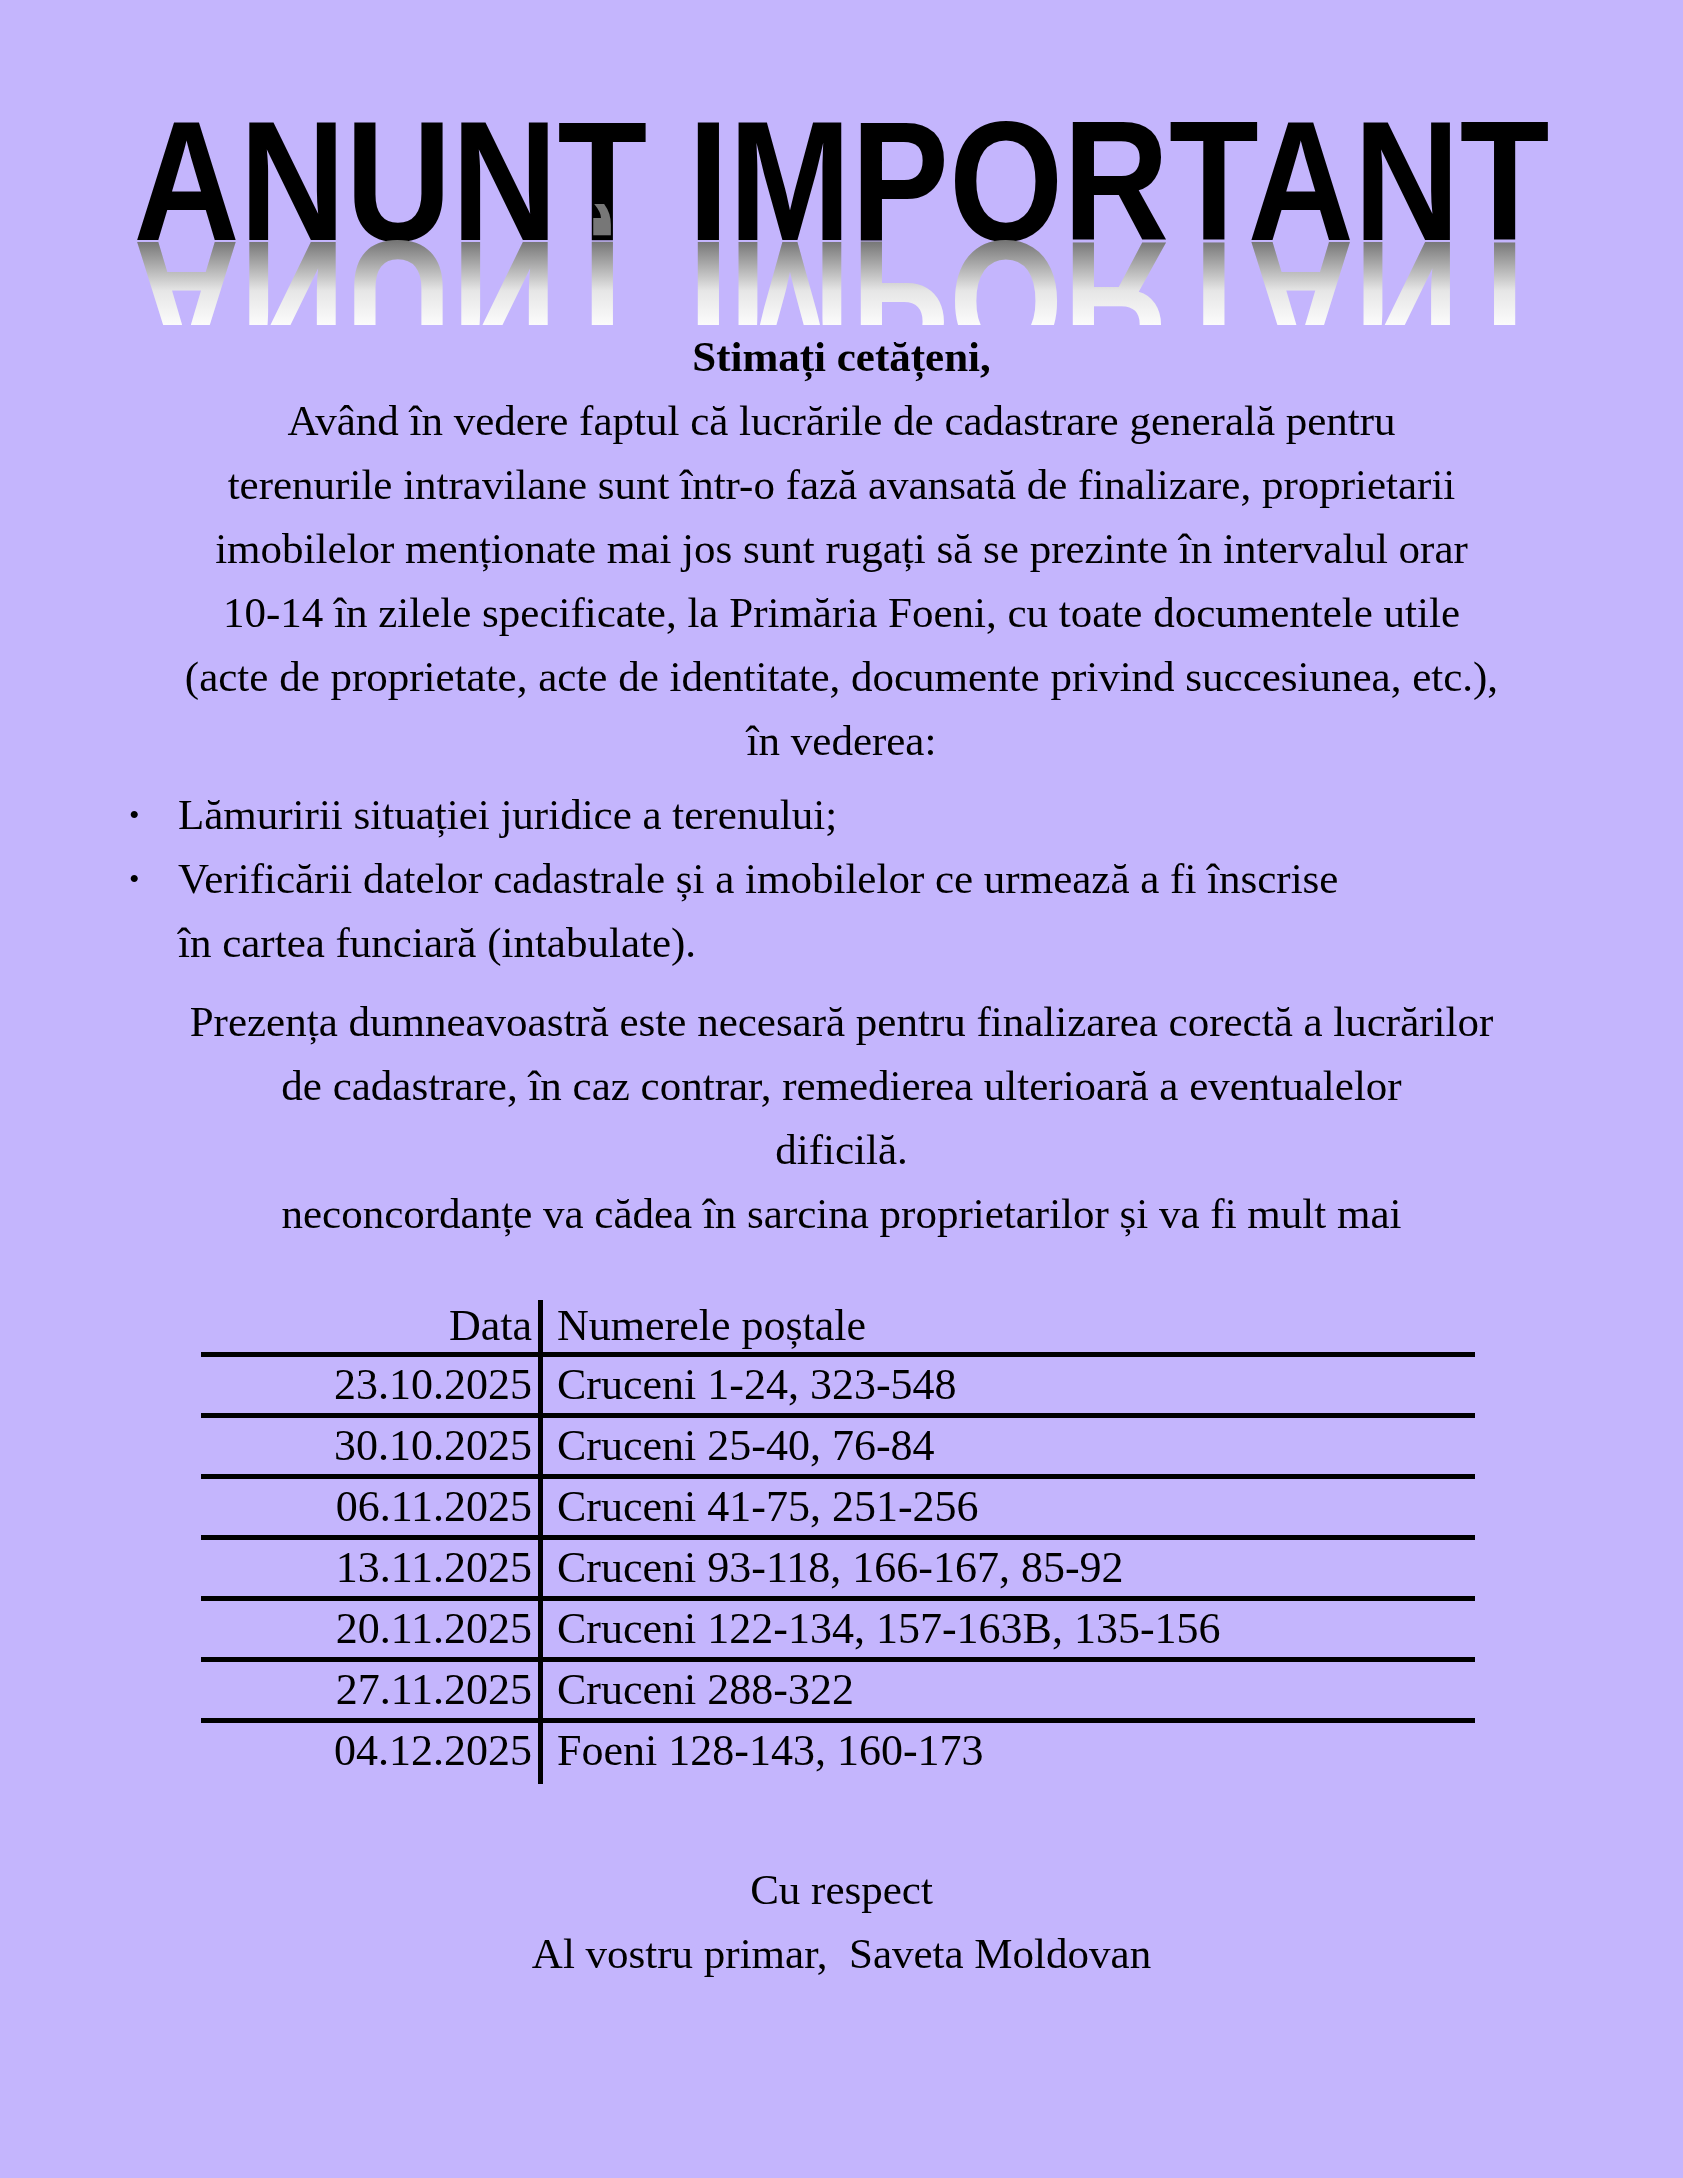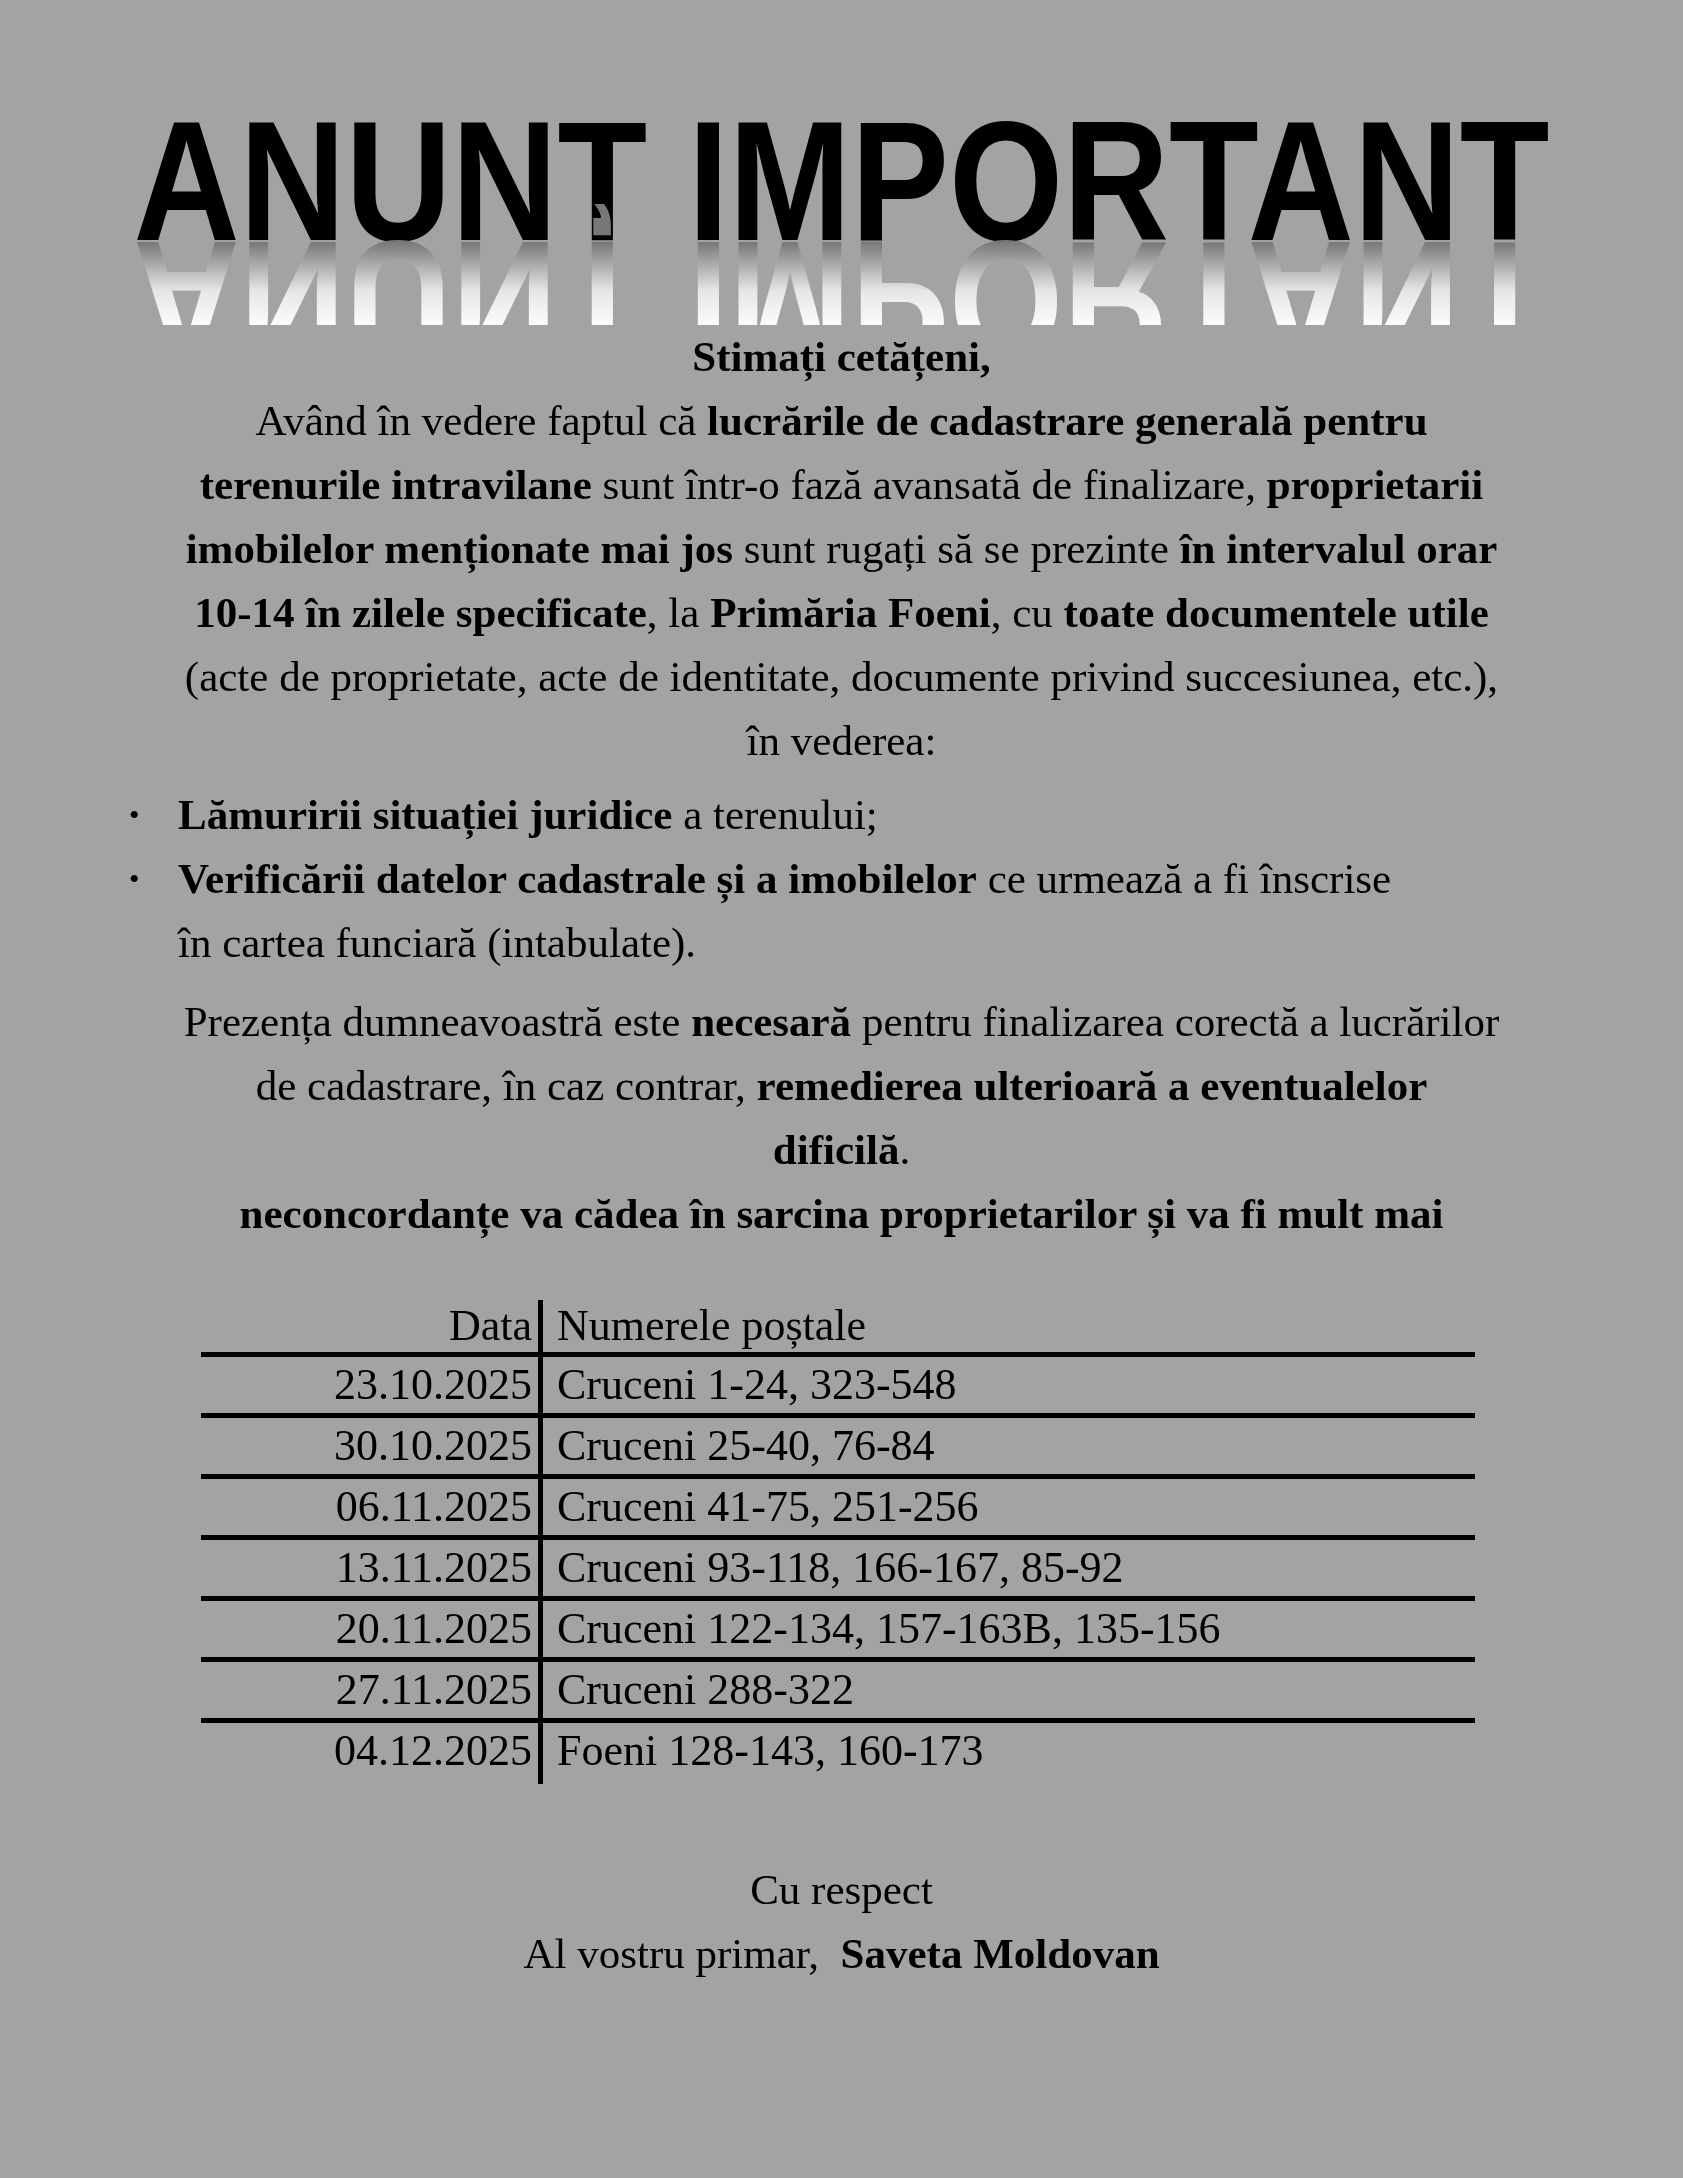--- a/index.html
+++ b/index.html
@@ -1,29 +1,29 @@
 <!DOCTYPE html>
 <html lang="ro"><head>
 <meta charset="utf-8">
 <style>
   html,body{margin:0;padding:0;background:#ffffff;}
   .page{
     position:relative;
     width:1683px;height:2178px;
-    background:#a3a3a3;color:#000000;
+    background:#c4b5fd;color:#000000;
     font-family:"Liberation Serif", serif;
     overflow:hidden;
   }
   
   .title-svg{display:block;margin:109px auto 0;}
   
   .content{padding:0 79px;text-align:center;font-size:43px;}
   .line{line-height:64px;min-height:64px;}
   .salutation{font-weight:bold;}
-  b{font-weight:bold;}
+  b{font-weight:normal;}
   
   .bullets{margin-top:10px;}
   .bullet{position:relative;text-align:left;padding-left:99px;}
   .bullet .marker{
     position:absolute;left:50px;top:0;
     font-size:30px;line-height:64px;
   }
   
   .cad-table{
     position:relative;

